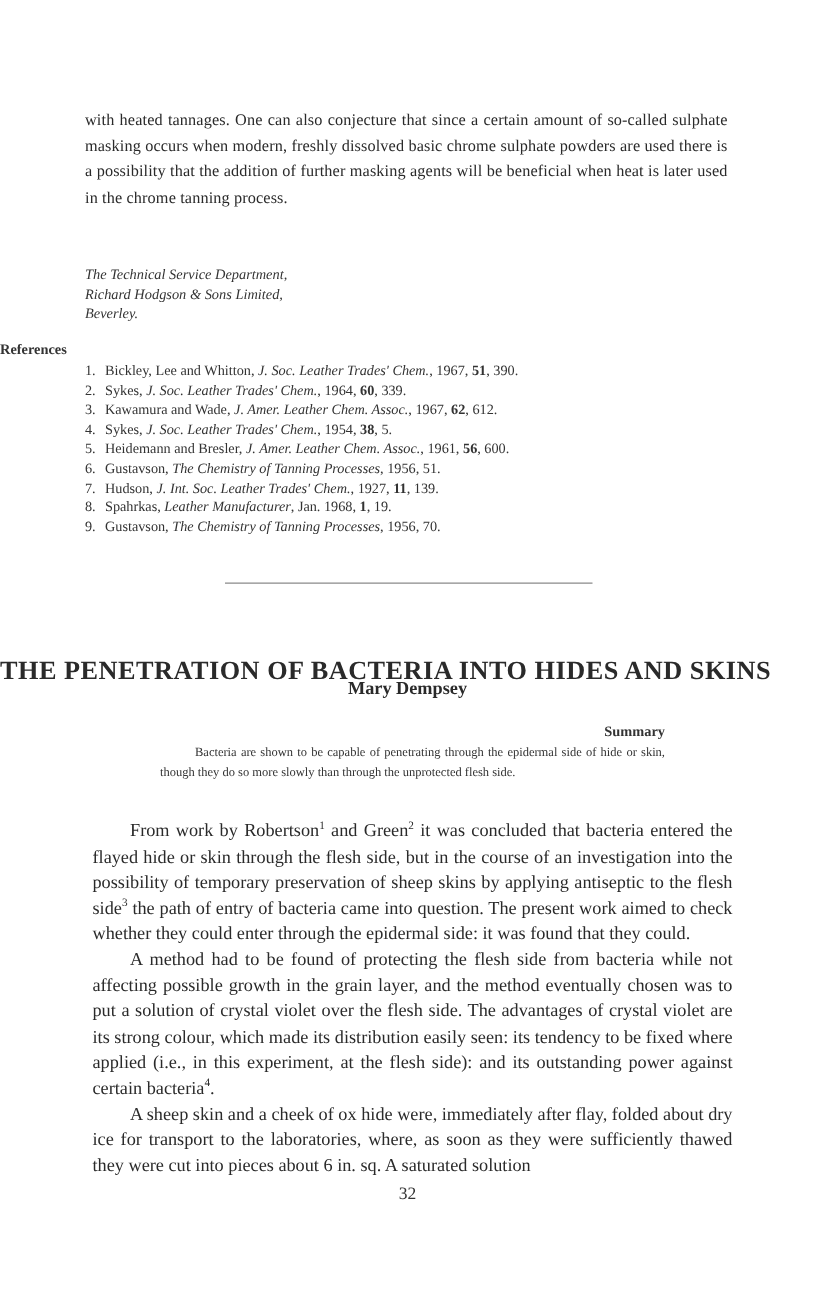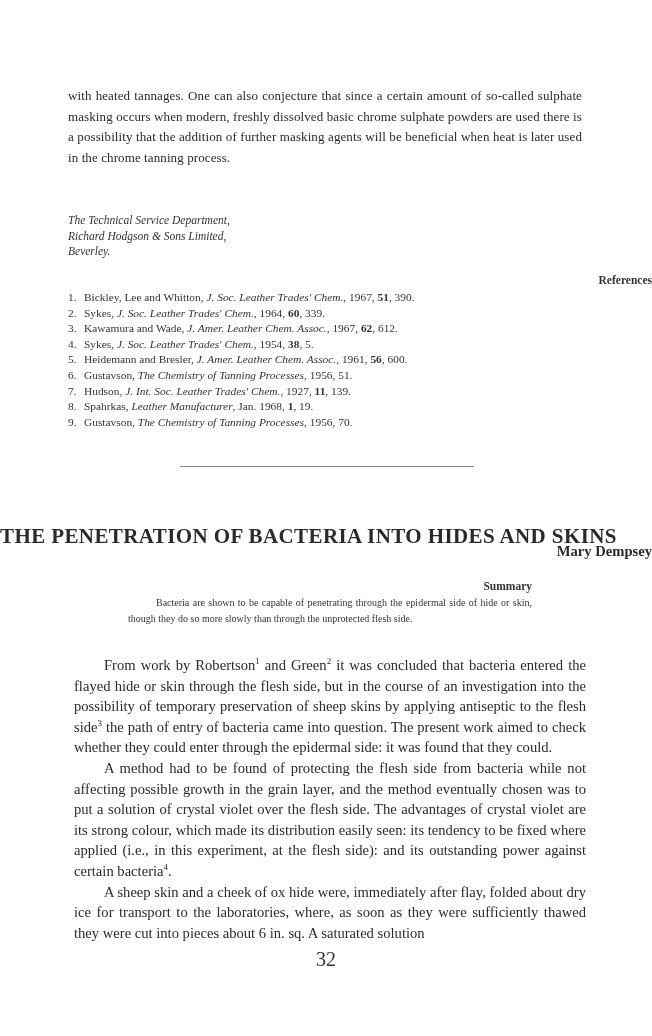--- a/index.html
+++ b/index.html
@@ -14,54 +14,54 @@
     font-size: 13px; line-height: 20.6px; text-align: justify; margin: 0;
     letter-spacing: 0.1px;
   }
   .p1 { top: 86px; }
   .affil {
     position: absolute; left: 68px; top: 213px;
     font-size: 11.5px; line-height: 15.5px; font-style: italic; color: #333;
   }
   .affil div { margin: 0; }
   .refs-heading {
-    position: absolute; left: 0; width: 652px; top: 274px; text-align: right;
+    position: absolute; left: 0; width: 652px; top: 274px; text-align: left;
     font-size: 11.5px; font-weight: bold; color: #333;
   }
   .refs {
     position: absolute; left: 68px; top: 290px; width: 520px;
     font-size: 11.4px; line-height: 15.6px; color: #333; list-style: none; margin: 0; padding: 0;
   }
   .refs li { display: flex; }
   .refs .num { width: 16px; flex: none; }
   .divider {
     position: absolute; left: 180px; top: 466px; width: 294px; height: 0;
     border-top: 1px solid #8a8a8a;
   }
   .article-title {
     position: absolute; left: 0; width: 652px; top: 524px; text-align: left;
     font-size: 21px; font-weight: bold; letter-spacing: 0.4px; color: #2a2a2a;
   }
   .author {
-    position: absolute; left: 0; width: 652px; top: 543px; text-align: right;
+    position: absolute; left: 0; width: 652px; top: 543px; text-align: center;
     font-size: 14.6px; font-weight: bold; color: #2a2a2a;
   }
   .summary-heading {
     position: absolute; left: 0; width: 532px; top: 580px; text-align: right;
     font-size: 11.5px; font-weight: bold; color: #333;
   }
   .summary-text {
     position: absolute; left: 128px; top: 595px; width: 404px;
     font-size: 10px; line-height: 16px; text-align: justify; text-indent: 28px; color: #333; margin: 0;
   }
   .main-text { position: absolute; left: 74px; top: 655px; width: 512px; font-size: 14.6px; line-height: 20.6px; }
   .main-text p { margin: 0; text-align: justify; text-indent: 30px; font-family: Liberation Serif, serif; }
   sup { font-size: 9px; line-height: 0; vertical-align: super; }
   .page-number {
-    position: absolute; left: 0; width: 652px; top: 948px; text-align: center; font-size: 20px; color: #333;
+    position: absolute; left: 0; width: 652px; top: 948px; text-align: center; font-size: 14px; color: #333;
   }
 </style>
 </head>
 <body>
 
 <div class="page">
 
   <p class="body-text p1">with heated tannages. One can also conjecture that since a certain amount of so-called sulphate masking occurs when modern, freshly dissolved basic chrome sulphate powders are used there is a possibility that the addition of further masking agents will be beneficial when heat is later used in the chrome tanning process.</p>
 
   <div class="affil">

